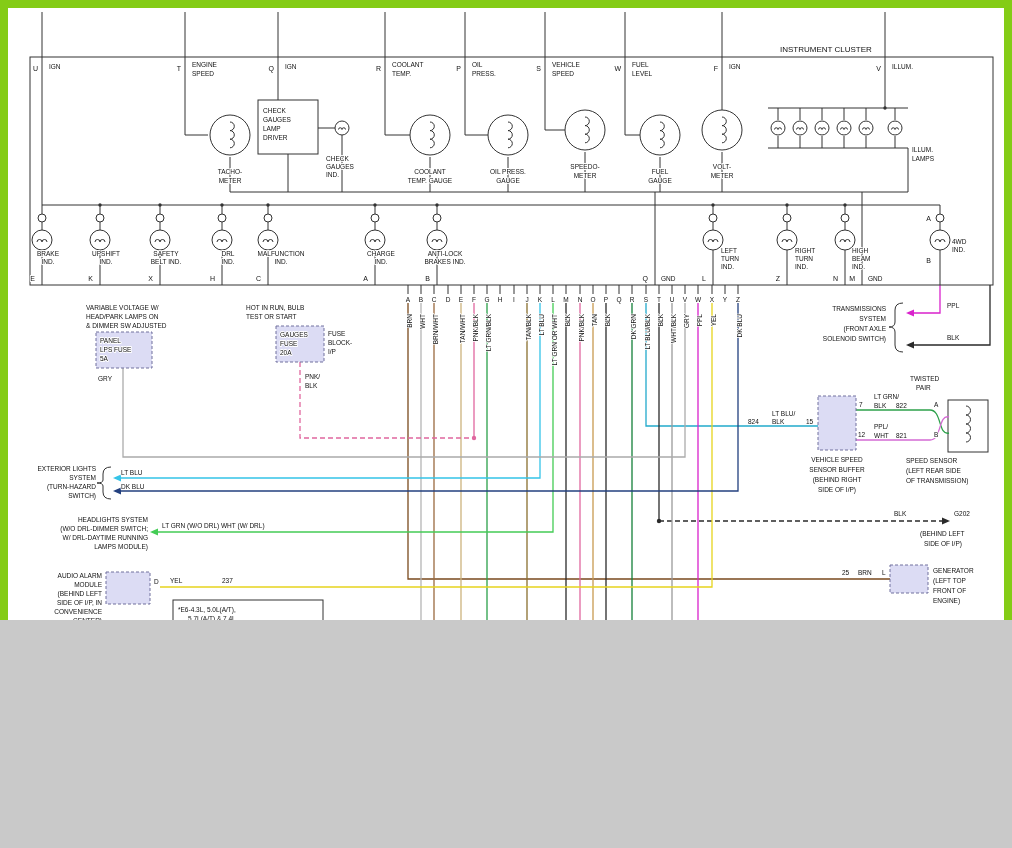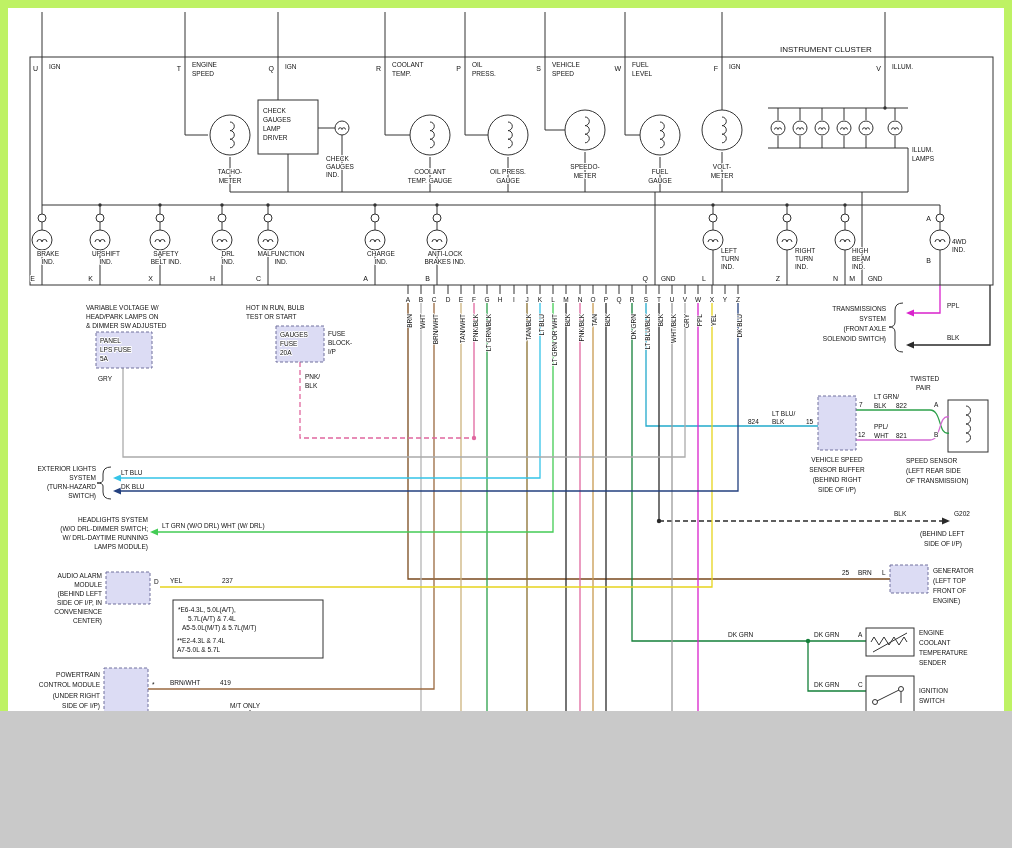--- a/index.html
+++ b/index.html
@@ -1,16 +1,16 @@
 <!DOCTYPE html>
 <html><head>
 <meta charset="utf-8">
 <style>
   html,body{margin:0;padding:0;background:#c9c9c9;}
-  .stage{position:relative;width:1012px;height:711px;background:#bef264;}
+  .stage{position:relative;width:1012px;height:620px;background:#84cc16;}
   svg{display:block;}
   svg text{font-family:"Liberation Sans","DejaVu Sans",sans-serif;fill:#111;
            paint-order:stroke;stroke:#fff;stroke-width:1.8px;stroke-linejoin:round;}
   .t8{font-size:8px;}
   .t7{font-size:7px;}
   .t65{font-size:6.5px;}
   .vt{font-size:6.5px;}
   .w{fill:none;stroke:#333;stroke-width:1;}
   .sb{fill:#fff;stroke:#333;stroke-width:1;}
   .db{fill:#dcdcf4;stroke:#71719e;stroke-width:1;stroke-dasharray:3,2;}

